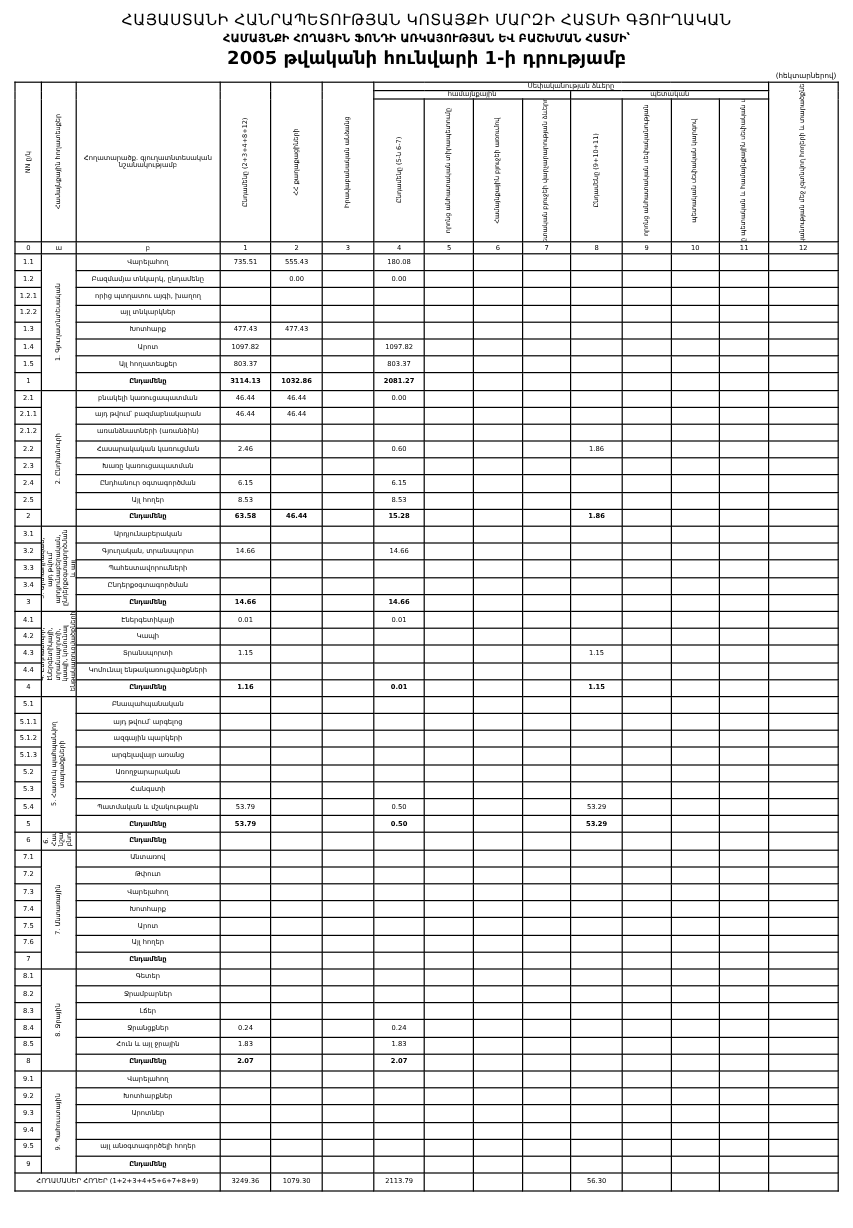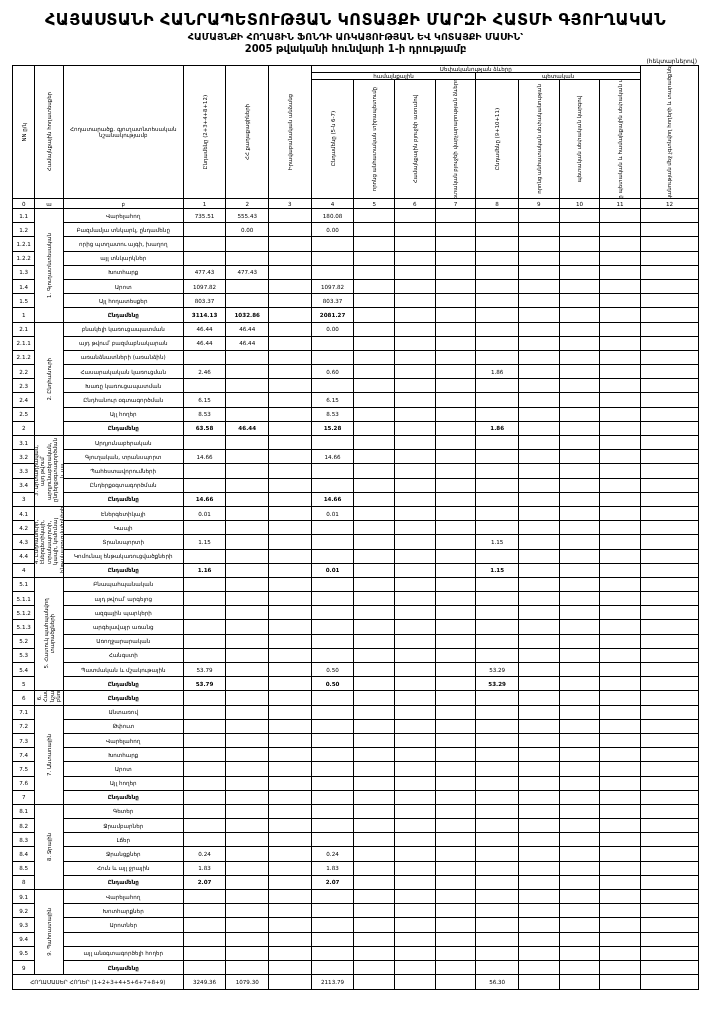--- a/index.html
+++ b/index.html
@@ -32,32 +32,32 @@
   .titles {
     text-align: center;
     margin-top: 4px;
   }
   .t1 {
     font-size: 12px;
     font-weight: bold;
     letter-spacing: 3px;
   }
   .t2 {
-    font-size: 16px;
-    font-weight: bold;
+    font-size: 13px;
+    font-weight: normal;
     letter-spacing: 0.4px;
     margin-top: 2px;
   }
   .t3 {
     font-size: 9.5px;
     font-weight: bold;
     margin-top: 2px;
   }
   .t4 {
-    font-size: 10px;
+    font-size: 15px;
     font-weight: bold;
     margin-top: 1px;
   }
   .unit-note {
     text-align: right;
     font-size: 6px;
     margin-top: 3px;
     margin-right: 2px;
   }
   table.main {
@@ -138,21 +138,21 @@
   .subtotal td { }
 </style>
 </head>
 <body>
 
 <div class="page">
 
 
   <div class="titles">
     <div class="t2">ՀԱՅԱՍՏԱՆԻ ՀԱՆՐԱՊԵՏՈՒԹՅԱՆ ԿՈՏԱՅՔԻ ՄԱՐԶԻ ՀԱՏՄԻ ԳՅՈՒՂԱԿԱՆ</div>
-    <div class="t3">ՀԱՄԱՅՆՔԻ ՀՈՂԱՅԻՆ ՖՈՆԴԻ ԱՌԿԱՅՈՒԹՅԱՆ ԵՎ ԿՈՏԱՅՔԻ ՄԱՍԻՆ՝</div>
+    <div class="t3">ՀԱՄԱՅՆՔԻ ՀՈՂԱՅԻՆ ՖՈՆԴԻ ԱՌԿԱՅՈՒԹՅԱՆ ԵՎ ԲԱՇԽՄԱՆ ՀԱՏՄԻ՝</div>
     <div class="t4">2005 թվականի հունվարի 1-ի դրությամբ</div>
   </div>
 
   <div class="unit-note">(հեկտարներով)</div>
 
   <table class="main">
     <colgroup>
       <col style="width:22px">
       <col style="width:28px">
       <col style="width:118px">

